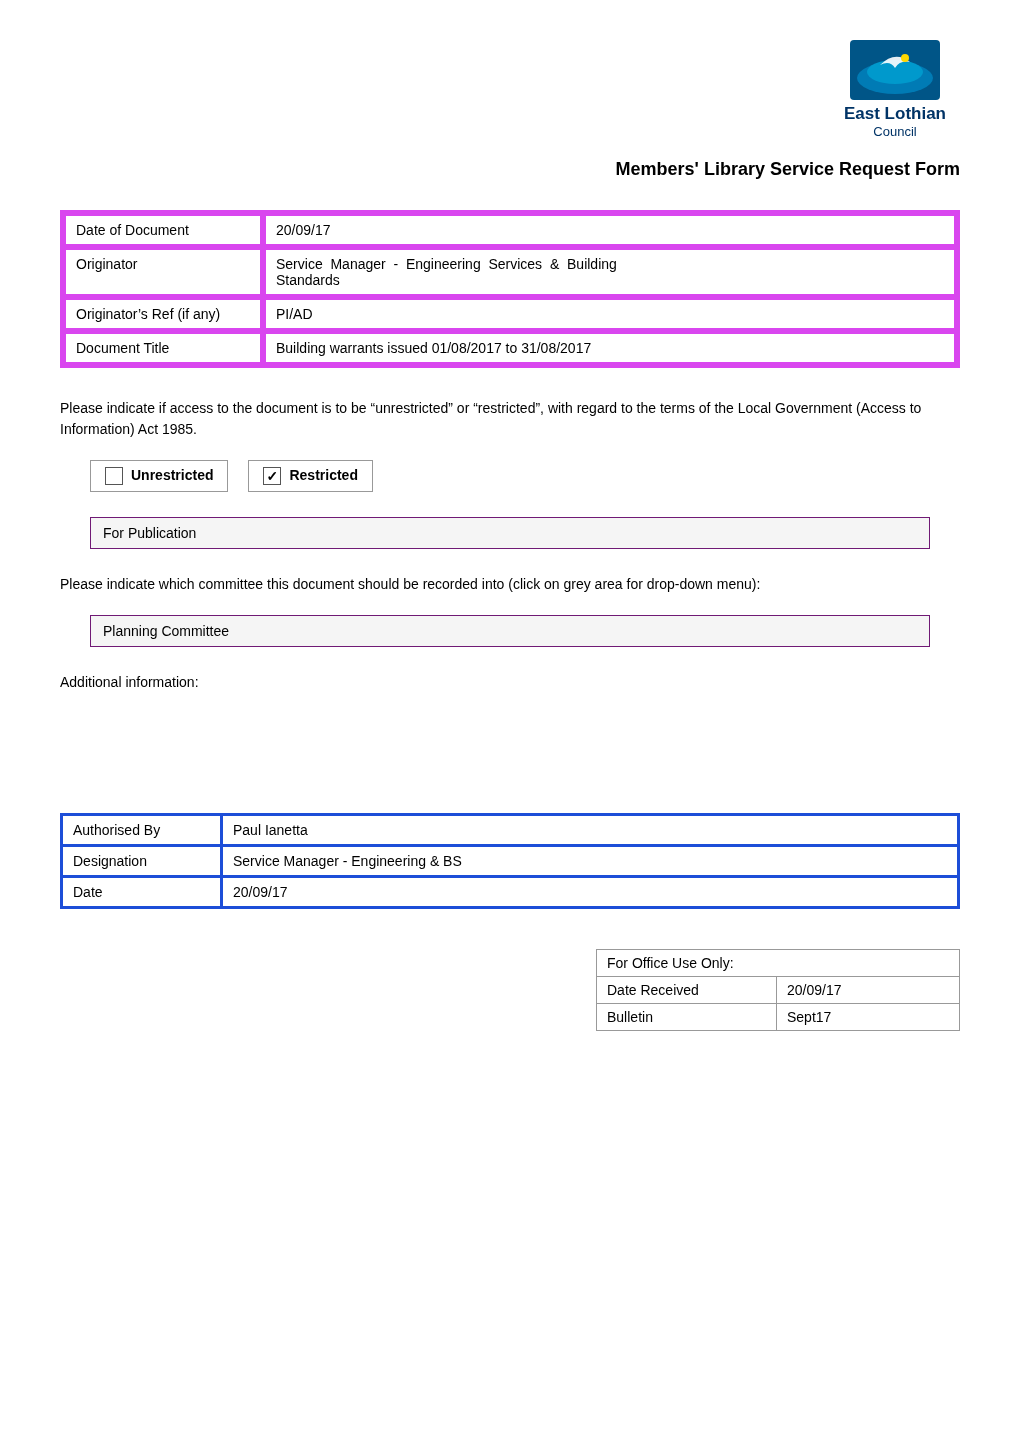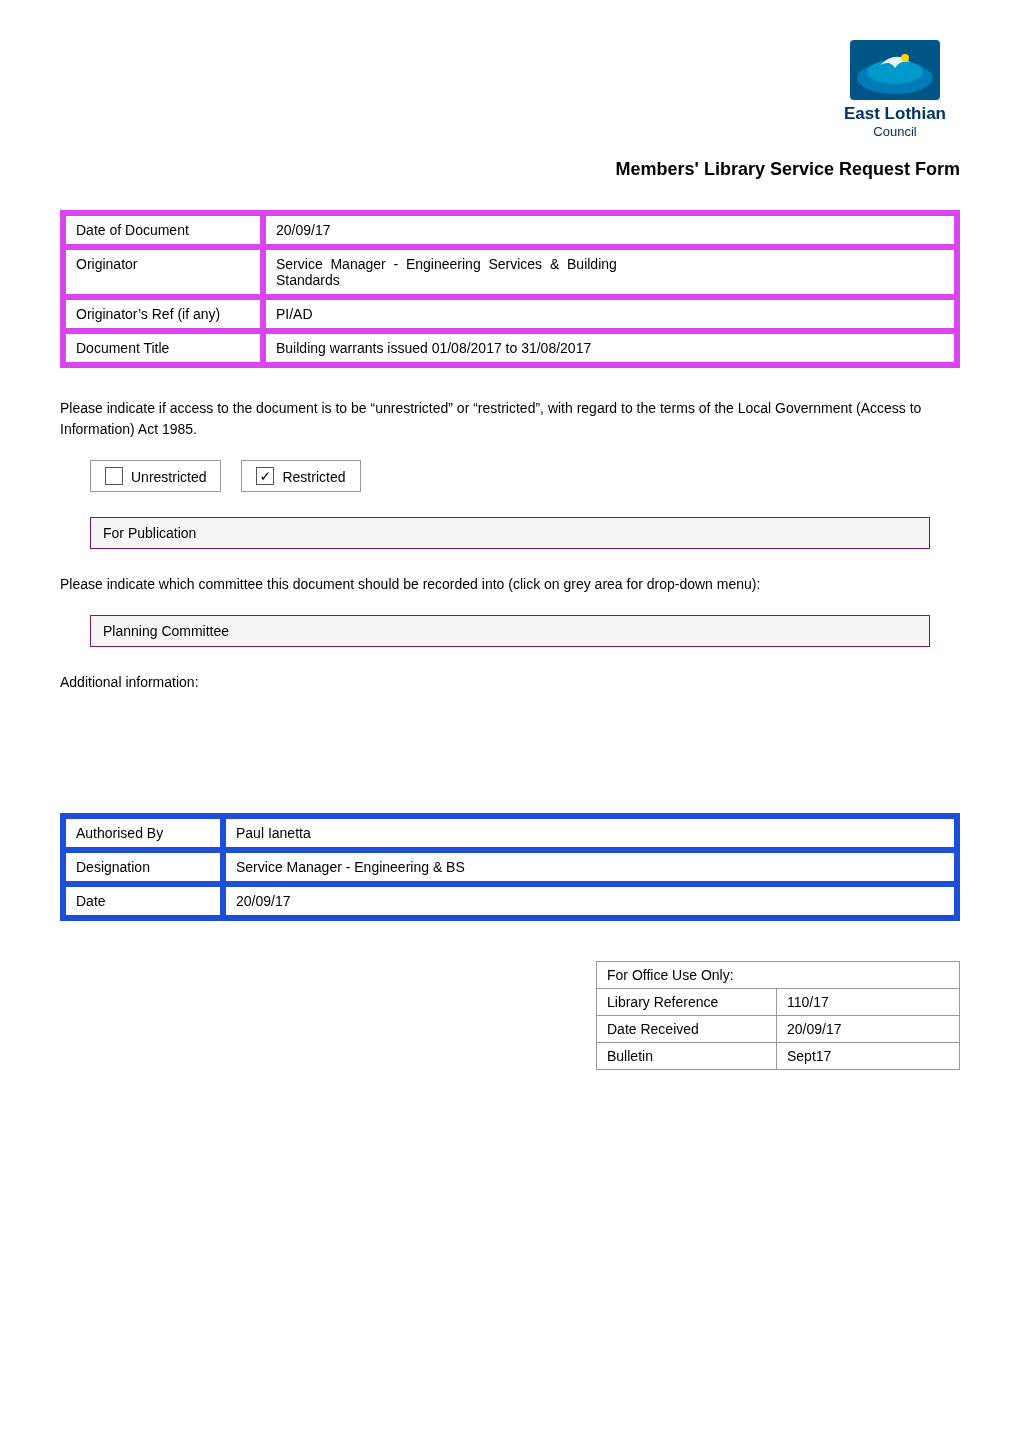--- a/index.html
+++ b/index.html
@@ -93,23 +93,24 @@
       display: flex;
       align-items: center;
       margin: 15px 0 25px 30px;
       gap: 0;
     }
 
     .access-cell {
       border: 1px solid #999;
       padding: 6px 14px;
       display: flex;
-      align-items: flex-end;
+      align-items: flex-start;
       gap: 8px;
       min-width: 120px;
+      font-weight: bold;
     }
 
     .checkbox-symbol {
       width: 18px;
       height: 18px;
       border: 1px solid #555;
       display: inline-flex;
       align-items: center;
       justify-content: center;
       font-size: 14px;
@@ -137,21 +138,21 @@
     }
 
     
     .auth-table {
       width: 100%;
       border-collapse: collapse;
       margin-bottom: 40px;
     }
 
     .auth-table td {
-      border: 6px solid #1d4ed8;
+      border: 3px solid #1d4ed8;
       padding: 6px 10px;
       vertical-align: top;
     }
 
     .auth-table td:first-child {
       width: 160px;
     }
 
     
     .office-use-wrapper {
@@ -268,24 +269,20 @@
           <td>20/09/17</td>
         </tr>
       </tbody>
   </table>
 
   <div class="office-use-wrapper">
     <table class="office-table">
       <tbody id="office-table-body">
           <tr>
             <td colspan="2">For Office Use Only:</td>
-          </tr>
-          <tr>
-            <td>Library Reference</td>
-            <td>110/17</td>
           </tr>
           <tr>
             <td>Date Received</td>
             <td>20/09/17</td>
           </tr>
           <tr>
             <td>Bulletin</td>
             <td>Sept17</td>
           </tr>
         </tbody>

